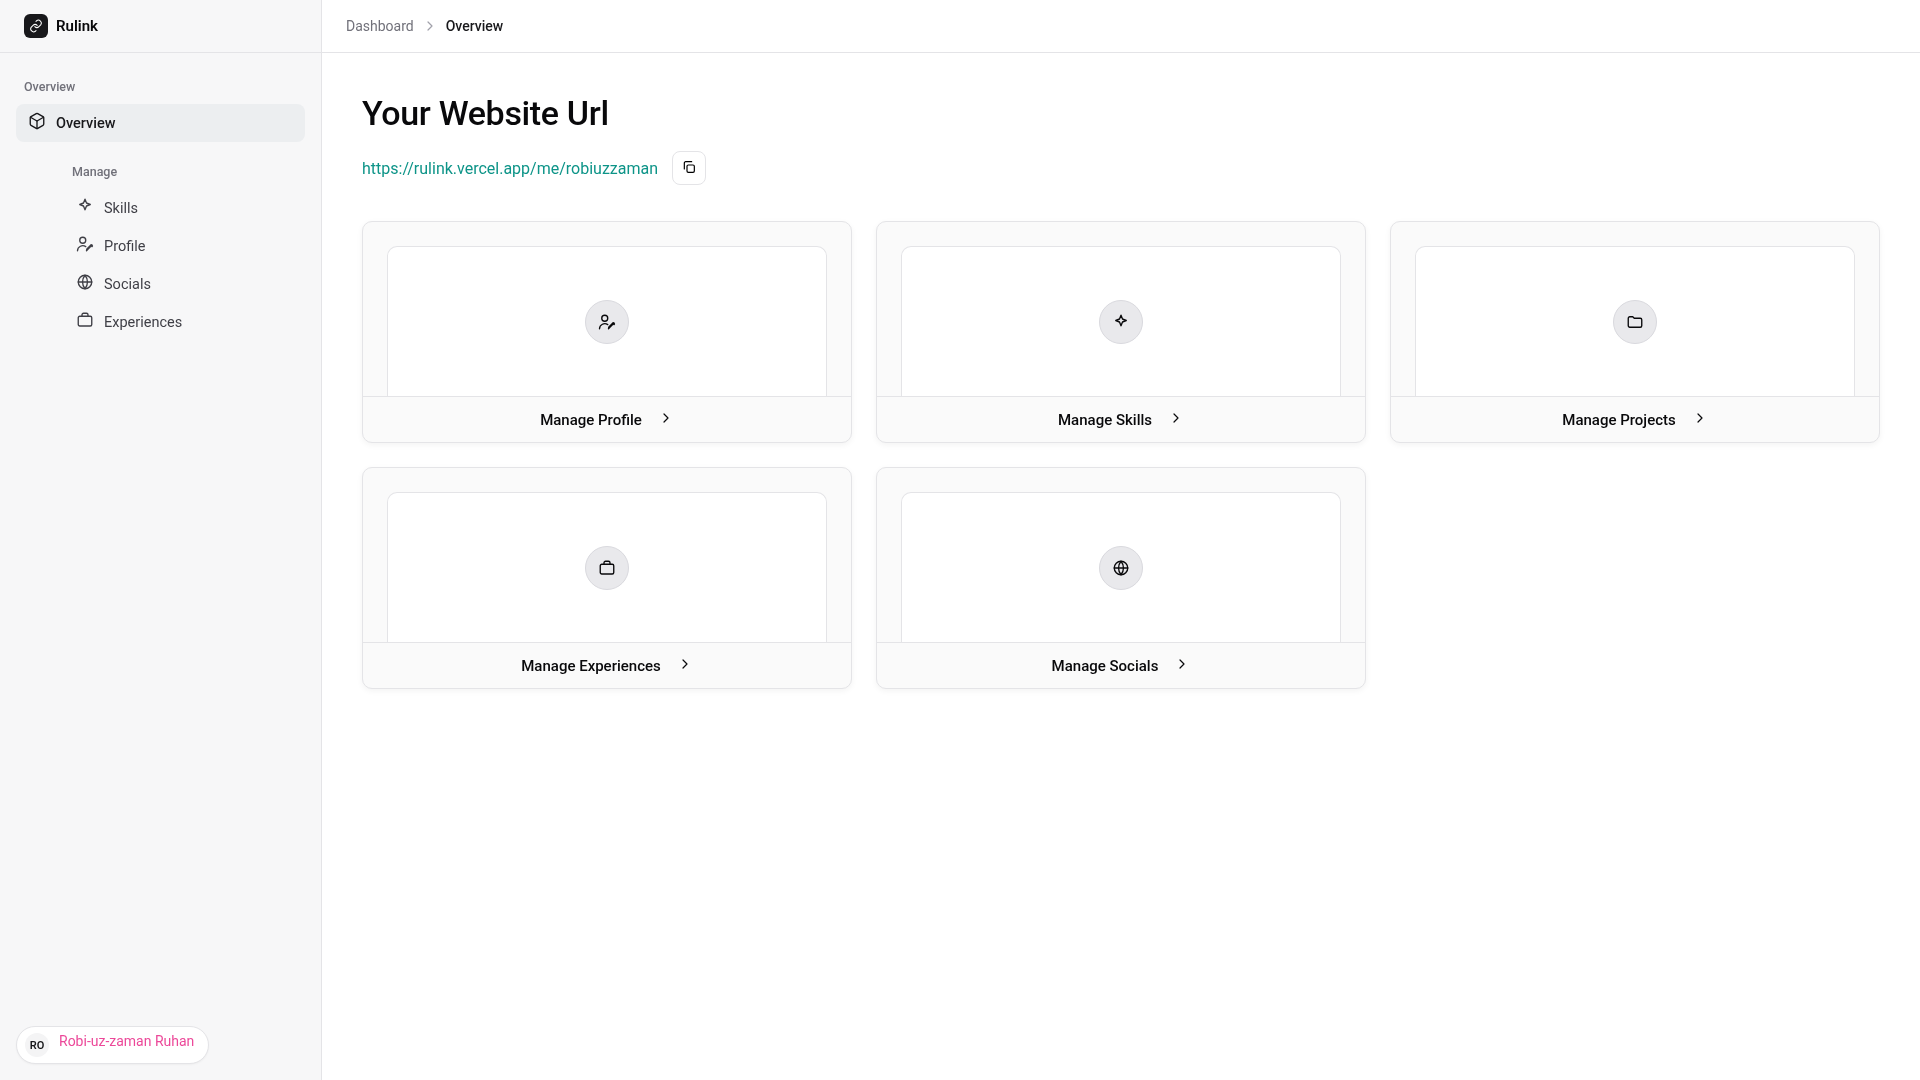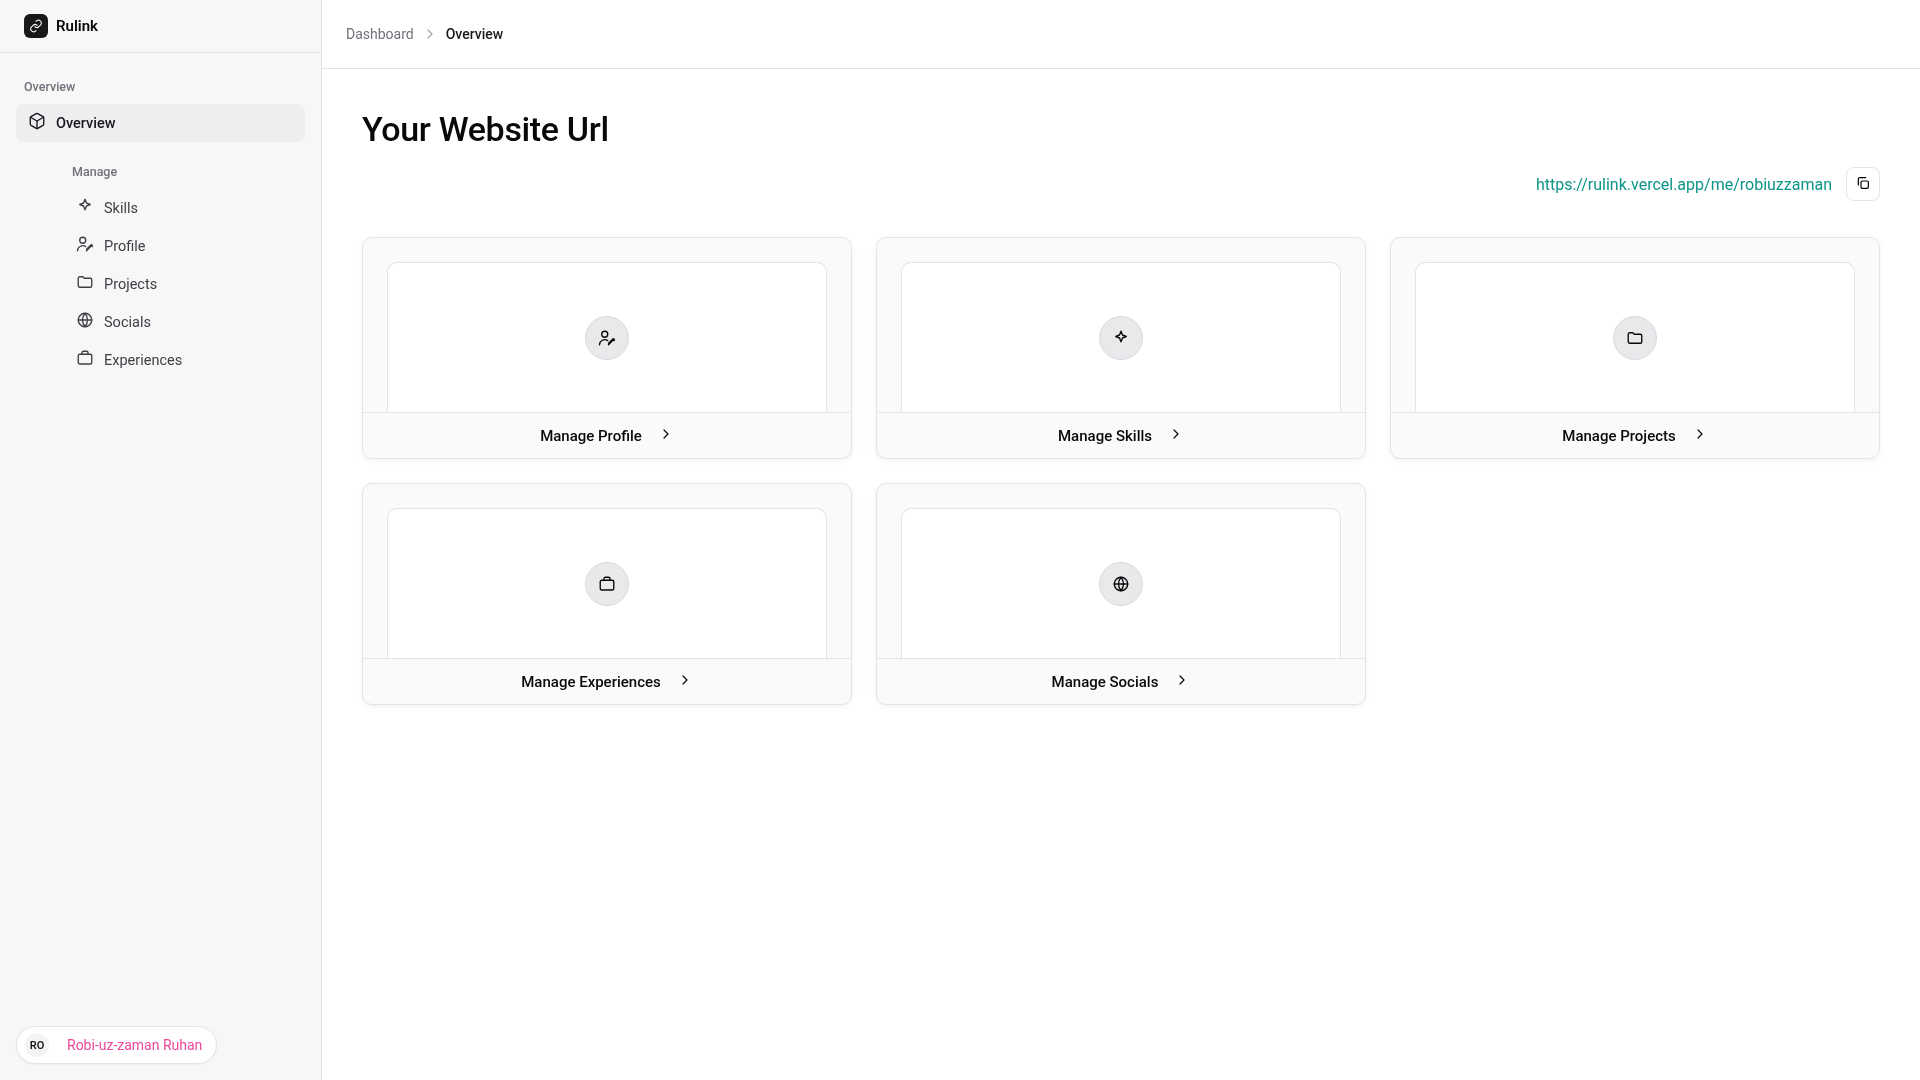--- a/index.html
+++ b/index.html
@@ -13,33 +13,33 @@
 .logo-text { font-weight: 600; font-size: 15px; }
 
 .sidebar-nav { padding: 22px 16px; flex: 1; overflow: auto; }
 .nav-section-label { font-size: 12.5px; color: #71717a; font-weight: 500; padding: 4px 8px 10px; }
 .nav-item { display: flex; align-items: center; gap: 10px; padding: 8px 12px; border-radius: 8px; color: #3f3f46; cursor: pointer; font-size: 14.5px; }
 .nav-item.active { background: #eceef0; color: #18181b; font-weight: 500; }
 .nav-item svg { width: 18px; height: 18px; }
 .nav-section + .nav-section { margin-top: 18px; margin-left: 48px; }
 
 .sidebar-bottom { padding: 16px; }
-.user-pill { display: inline-flex; align-items: center; gap: 18px; background: #fff; border: 1px solid #e4e4e7; border-radius: 999px; padding: 6px 14px 6px 8px; box-shadow: 0 1px 2px rgba(0,0,0,0.04); cursor: pointer; }
+.user-pill { display: inline-flex; gap: 10px; background: #fff; border: 1px solid #e4e4e7; border-radius: 999px; padding: 6px 14px 6px 8px; box-shadow: 0 1px 2px rgba(0,0,0,0.04); cursor: pointer; }
 .avatar-badge { width: 24px; height: 24px; border-radius: 999px; background: #f4f4f5; display: flex; align-items: center; justify-content: center; font-size: 11px; font-weight: 600; color: #18181b; }
 .user-name { font-size: 14px; color: #ec4899; }
 
 .main { flex: 1; display: flex; flex-direction: column; overflow: hidden; }
-.topbar { height: 69px; display: flex; align-items: center; padding: 0 24px; border-bottom: 1px solid #e4e4e7; gap: 8px; }
+.topbar { height: 53px; display: flex; align-items: center; padding: 0 24px; border-bottom: 1px solid #e4e4e7; gap: 8px; }
 .crumb { font-size: 14px; color: #71717a; }
 .crumb.current { color: #18181b; font-weight: 500; }
 .crumb-sep { color: #a1a1aa; display:flex; align-items:center; }
 
 .content { flex: 1; overflow: auto; padding: 40px 40px 32px; }
 .page-title { font-size: 34px; font-weight: 500; letter-spacing: -0.01em; margin-bottom: 18px; }
-.url-row { display: flex; align-items: center; gap: 14px; margin-bottom: 36px; justify-content: flex-end; }
+.url-row { display: flex; align-items: center; gap: 14px; margin-bottom: 36px; }
 .url-link { color: #0d9488; font-size: 16px; text-decoration: none; }
 .copy-btn { width: 34px; height: 34px; border: 1px solid #e4e4e7; border-radius: 8px; background: #fff; display: flex; align-items: center; justify-content: center; cursor: pointer; }
 
 .cards { display: grid; grid-template-columns: repeat(3, 1fr); gap: 24px; }
 .card { border: 1px solid #e4e4e7; border-radius: 10px; overflow: hidden; background: #fafafa; box-shadow: 0 2px 6px rgba(0,0,0,0.05); cursor: pointer; }
 .card-body { padding: 24px 24px 0; }
 .card-inner { background: #fff; border: 1px solid #e4e4e7; border-bottom: none; border-radius: 10px 10px 0 0; height: 150px; display: flex; align-items: center; justify-content: center; }
 .card-icon { width: 44px; height: 44px; border-radius: 999px; background: #e9e9ec; border: 1px solid #d9d9de; display:flex; align-items:center; justify-content:center; }
 .card-foot { height: 46px; display:flex; align-items:center; justify-content:center; gap: 16px; font-size: 15px; font-weight: 500; border-top: 1px solid #e4e4e7; }
 
@@ -86,26 +86,20 @@
         <div class="nav-item">
           <span><svg class="icon-md" viewBox="0 0 24 24">
                 <circle cx="9" cy="7" r="4"></circle>
                 <path d="M2 21a7 7 0 0 1 11-5.5"></path>
                 <path d="m21.5 13.5-5 5L14 21l.5-2.5 5-5a1.5 1.5 0 0 1 2 0 1.5 1.5 0 0 1 0 2z"></path>
               </svg></span>
           <span>Profile</span>
         </div>
         <div class="nav-item">
           <span><svg class="icon-md" viewBox="0 0 24 24">
-                <path d="M3 7a2 2 0 0 1 2-2h4l2 2h8a2 2 0 0 1 2 2v8a2 2 0 0 1-2 2H5a2 2 0 0 1-2-2V7z"></path>
-              </svg></span>
-          <span>Projects</span>
-        </div>
-        <div class="nav-item">
-          <span><svg class="icon-md" viewBox="0 0 24 24">
                 <circle cx="12" cy="12" r="9"></circle>
                 <path d="M3 12h18"></path>
                 <path d="M12 3a14 14 0 0 1 0 18a14 14 0 0 1 0-18z"></path>
               </svg></span>
           <span>Socials</span>
         </div>
         <div class="nav-item">
           <span><svg class="icon-md" viewBox="0 0 24 24">
                 <rect x="3" y="7" width="18" height="13" rx="2"></rect>
                 <path d="M8 7V5a2 2 0 0 1 2-2h4a2 2 0 0 1 2 2v2"></path>

